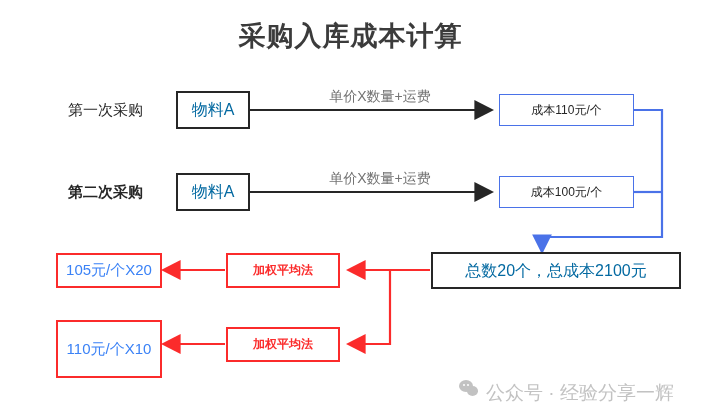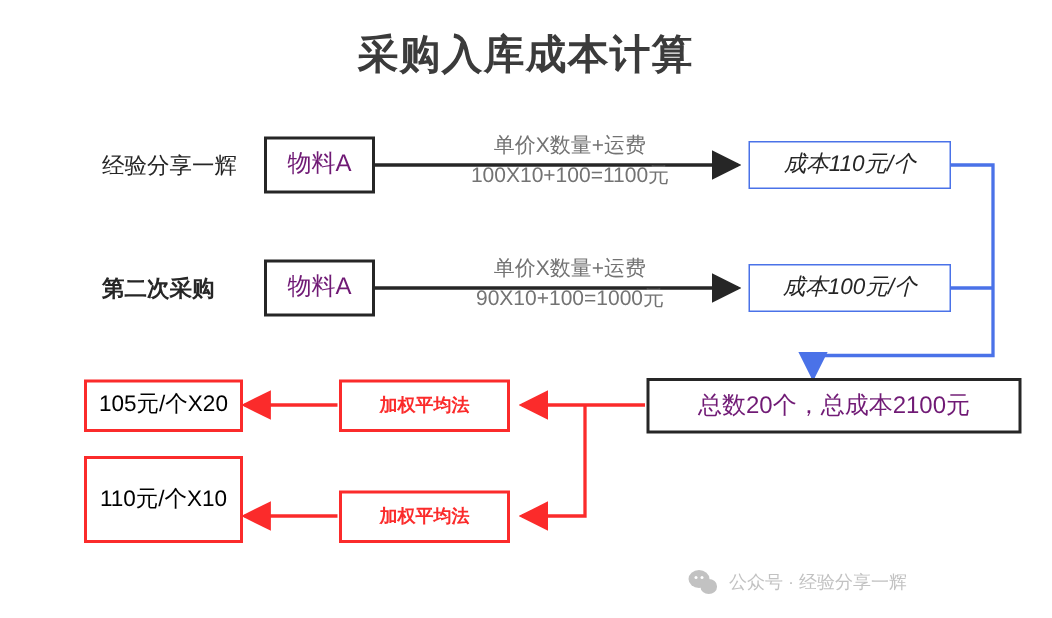--- a/index.html
+++ b/index.html
@@ -33,32 +33,31 @@
     box-sizing: border-box;
     display: flex;
     align-items: center;
     justify-content: center;
     background: #ffffff;
     text-align: center;
     line-height: 1.25;
   }
   .node-black {
     border: 2px solid #262626;
-    color: #701a75;
+    color: #0369a1;
     font-size: 16px;
   }
   .node-blue {
     border: 1.6px solid #4a72e8;
     color: #262626;
-    font-size: 15px;
-    font-style: italic;
+    font-size: 12px;
   }
   .node-red-outline {
     border: 2px solid #fb2b2b;
-    color: #000000;
+    color: #3b82f6;
     font-size: 15px;
   }
   .node-red {
     border: 2px solid #fb2b2b;
     color: #fb2b2b;
     font-size: 12px;
     font-weight: bold;
   }
   .side-label {
     position: absolute;
@@ -80,24 +79,24 @@
     position: absolute;
     left: 0;
     top: 0;
     width: 701px;
     height: 412px;
     pointer-events: none;
   }
   .watermark {
     position: absolute;
     display: flex;
-    align-items: center;
+    align-items: flex-start;
     gap: 7px;
     color: #c2c2c2;
-    font-size: 12px;
+    font-size: 19px;
     white-space: nowrap;
   }
   .wechat-icon {
     display: inline-block;
     width: 20px;
     height: 17px;
     position: relative;
   }
   .wechat-icon .b1, .wechat-icon .b2 {
     position: absolute;
@@ -147,44 +146,42 @@
 
     <path d="M430,270 L348,270" fill="none" stroke="#fb2b2b" stroke-width="2.2" marker-end="url(#arrowRed)"></path>
 
     <path d="M390,270 L390,344 L348,344" fill="none" stroke="#fb2b2b" stroke-width="2.2" marker-end="url(#arrowRed)"></path>
 
     <path d="M225,270 L163,270" fill="none" stroke="#fb2b2b" stroke-width="2.2" marker-end="url(#arrowRed)"></path>
 
     <path d="M225,344 L163,344" fill="none" stroke="#fb2b2b" stroke-width="2.2" marker-end="url(#arrowRed)"></path>
   </svg>
 
-  <div class="side-label" style="left:68px; top:101px;">经验分享一辉</div>
+  <div class="side-label" style="left:68px; top:101px;">第一次采购</div>
 
   <div class="node node-black" style="left:176px; top:91px; width:74px; height:38px;">
     <span>物料A</span>
   </div>
 
   <div class="edge-label" style="left:270px; top:86px; width:220px;">
     <span class="l1">单价X数量+运费</span>
-    <span class="l2">100X10+100=1100元</span>
   </div>
 
   <div class="node node-blue" style="left:499px; top:94px; width:135px; height:32px;">
     <span>成本110元/个</span>
   </div>
 
   <div class="side-label" style="left:68px; top:183px;font-weight:bold;">第二次采购</div>
 
   <div class="node node-black" style="left:176px; top:173px; width:74px; height:38px;">
     <span>物料A</span>
   </div>
 
   <div class="edge-label" style="left:270px; top:168px; width:220px;">
     <span class="l1">单价X数量+运费</span>
-    <span class="l2">90X10+100=1000元</span>
   </div>
 
   <div class="node node-blue" style="left:499px; top:176px; width:135px; height:32px;">
     <span>成本100元/个</span>
   </div>
 
   <div class="node node-black" style="left:431px; top:252px; width:250px; height:37px;">
     <span>总数20个，总成本2100元</span>
   </div>
 
@@ -193,21 +190,21 @@
   </div>
 
   <div class="node node-red-outline" style="left:56px; top:253px; width:106px; height:35px;">
     <span>105元/个X20</span>
   </div>
 
   <div class="node node-red" style="left:226px; top:327px; width:114px; height:35px;">
     <span>加权平均法</span>
   </div>
 
-  <div class="node node-red-outline" style="left:56px; top:304px; width:106px; height:58px; flex-direction:row;">
+  <div class="node node-red-outline" style="left:56px; top:320px; width:106px; height:58px; flex-direction:row;">
     <span class="nline">110元/个X10</span>
   </div>
 
   <div class="watermark" style="left:459px; top:380px;">
     <span class="wechat-icon">
       <span class="b1"></span>
         <span class="t1"></span>
         <span class="t2"></span>
         <span class="b2"></span>
     </span>

